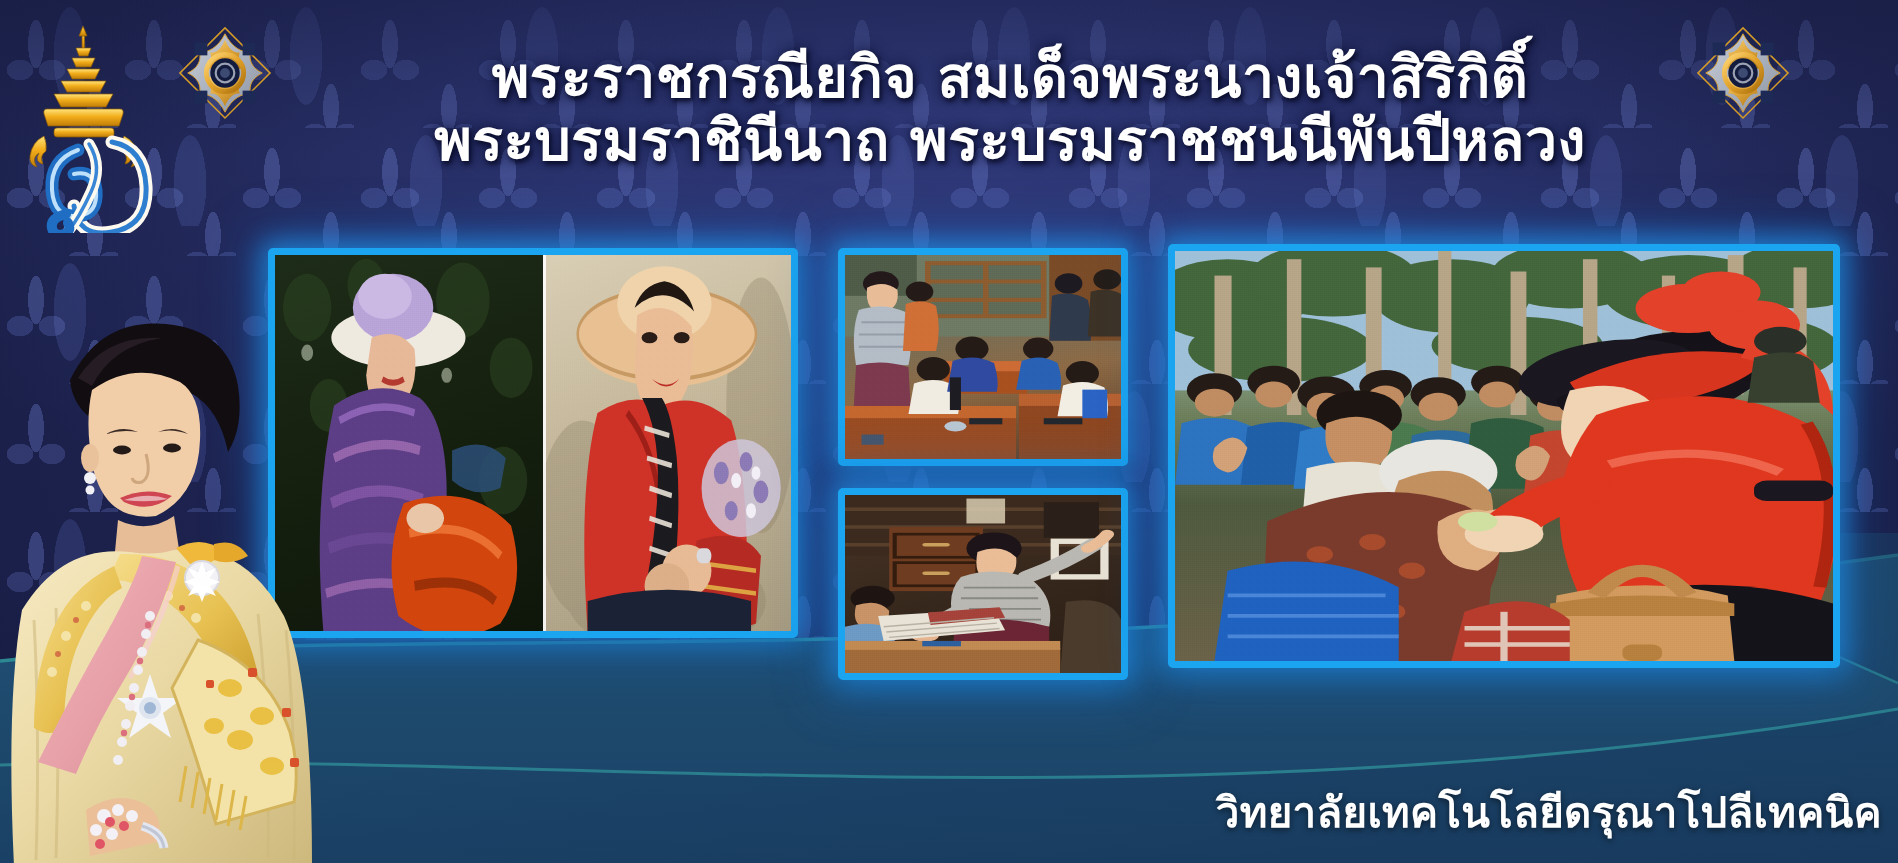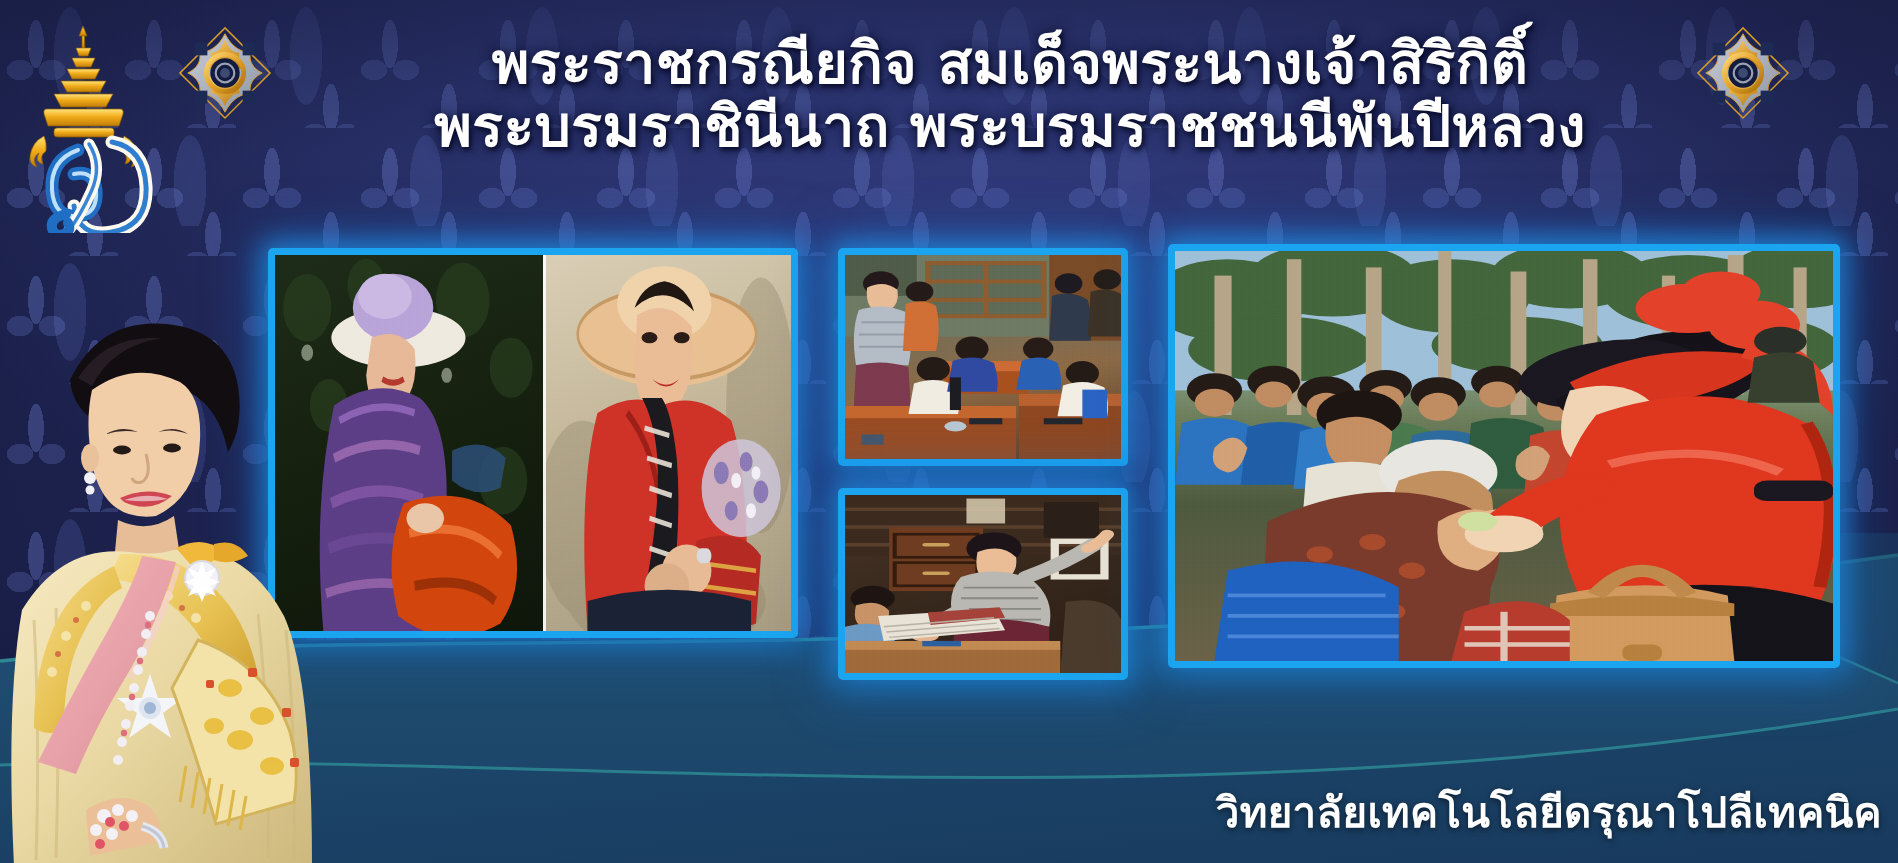--- a/index.html
+++ b/index.html
@@ -61,21 +61,21 @@
   .cypher svg{width:100%;height:100%;display:block;}
 
   
   .diamond{position:absolute;width:98px;height:98px;}
   .diamond.left{left:176px;top:24px;}
   .diamond.right{left:1694px;top:24px;}
   .diamond svg{width:100%;height:100%;display:block;}
 
   
   .title{
-    position:absolute;left:330px;top:34px;width:1360px;
+    position:absolute;left:330px;top:48px;width:1360px;
     text-align:center;color:#ffffff;line-height:1.03;
     font-weight:700;letter-spacing:.5px;
     text-shadow:0 0 14px rgba(10,14,48,.95), 2px 3px 5px rgba(5,8,30,.9);
     pointer-events:none;
   }
   .title .l1{font-size:57px;display:block;}
   .title .l2{font-size:57px;display:block;margin-top:4px;}
 
   
   .frame{

